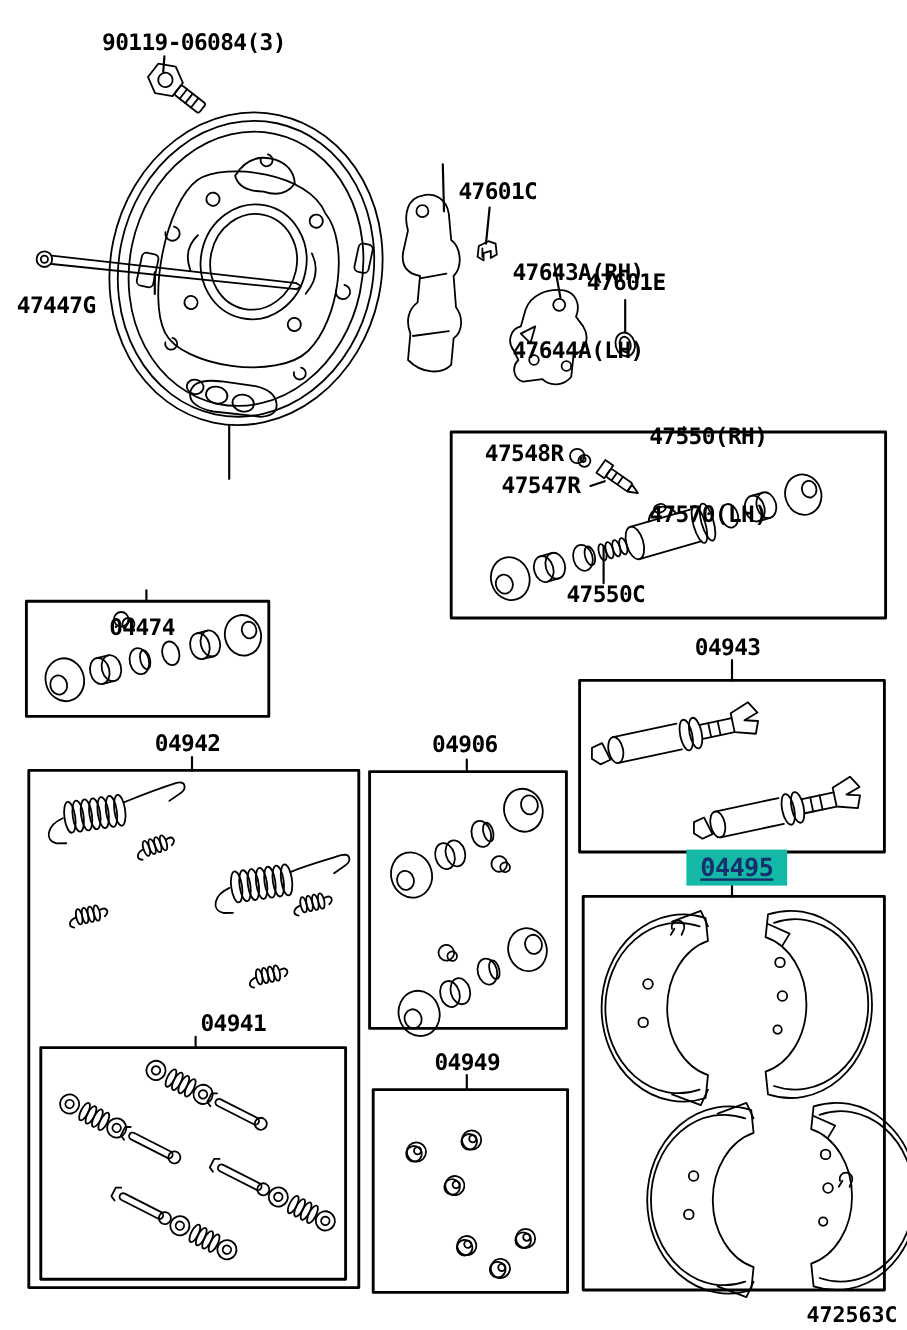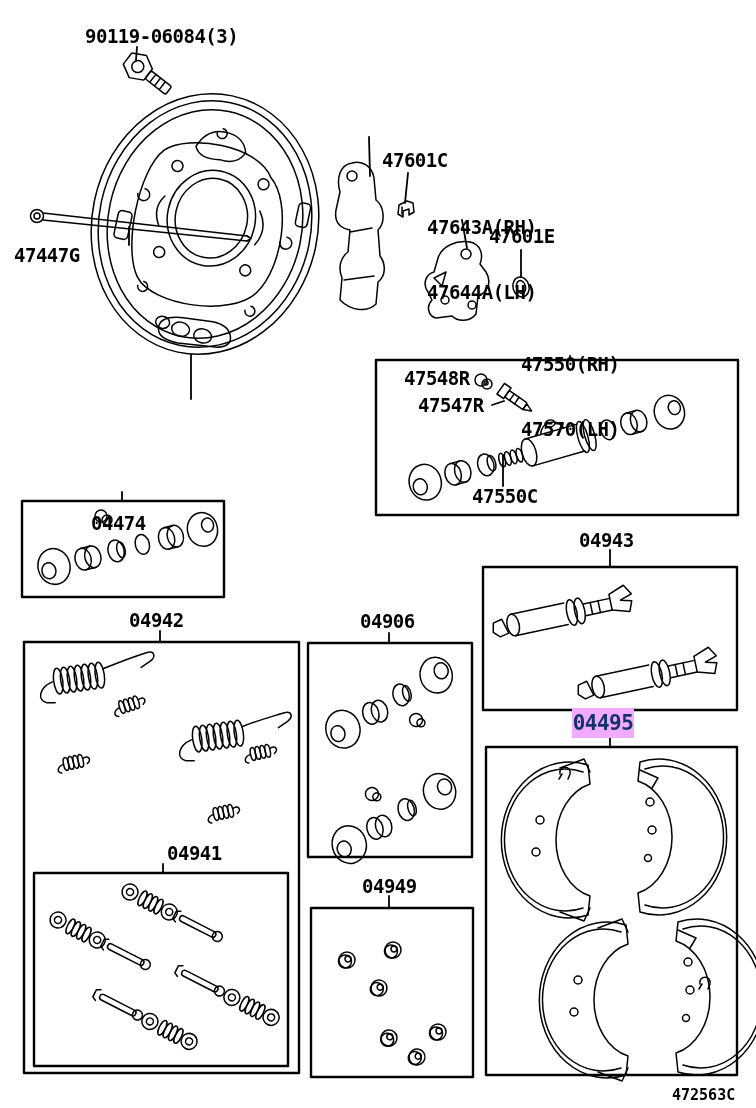--- a/index.html
+++ b/index.html
@@ -2,24 +2,24 @@
 <html><head>
 <meta charset="utf-8">
 <style>
   html,body{margin:0;padding:0;background:#fff;}
   #stage{position:relative;width:756px;height:1108px;background:#ffffff;overflow:hidden;
          font-family:"DejaVu Sans Mono","Liberation Mono",monospace;}
   #art{position:absolute;left:0;top:0;}
   .label{position:absolute;font-weight:700;font-size:19px;line-height:21.5px;
          letter-spacing:-0.5px;color:#000;white-space:pre;}
   .label span{display:block;}
-  .hl{position:absolute;left:572px;top:708px;width:62px;height:30px;
-      background:#f0abfc;color:#15306e;font-weight:700;font-size:21px;
-      display:flex;align-items:center;justify-content:center;letter-spacing:-0.5px;}
-  .docnum{position:absolute;left:672px;top:1086px;font-size:15px;font-weight:700;color:#000;}
+  .hl{position:absolute;left:572px;top:708px;width:84px;height:30px;
+      background:#14b8a6;color:#15306e;font-weight:700;font-size:21px;
+      display:flex;align-items:center;justify-content:center;letter-spacing:-0.5px;text-decoration:underline;}
+  .docnum{position:absolute;left:672px;top:1086px;font-size:18px;font-weight:700;color:#000;}
 </style>
 </head>
 <body>
 
 <div id="stage">
 
 <svg id="art" width="756" height="1108" viewBox="0 0 756 1108" fill="none" stroke="#000" stroke-width="1.5" stroke-linecap="round" stroke-linejoin="round">
 
   <g stroke-width="2.4">
     <rect x="376" y="360" width="362" height="155"></rect>
@@ -361,21 +361,21 @@
 <div class="label" style="left:427px;top:174px;">
   <span>47643A(RH)</span>
   <span>47644A(LH)</span>
 </div>
 
 <div class="label" style="left:489px;top:226px;">47601E</div>
 
 <div class="label" style="left:14px;top:245px;">47447G</div>
 
 
-<div class="label" style="left:521px;top:311px;text-align:center;">
+<div class="label" style="left:541px;top:311px;text-align:center;">
   <span>47550(RH)</span>
   <span>47570(LH)</span>
 </div>
 
 <div class="label" style="left:404px;top:368px;">47548R</div>
 <div class="label" style="left:418px;top:395px;">47547R</div>
 <div class="label" style="left:472px;top:486px;">47550C</div>
 
 <div class="label" style="left:91px;top:468px;margin-top:45px;">04474</div>
 <div class="label" style="left:579px;top:530px;">04943</div>

